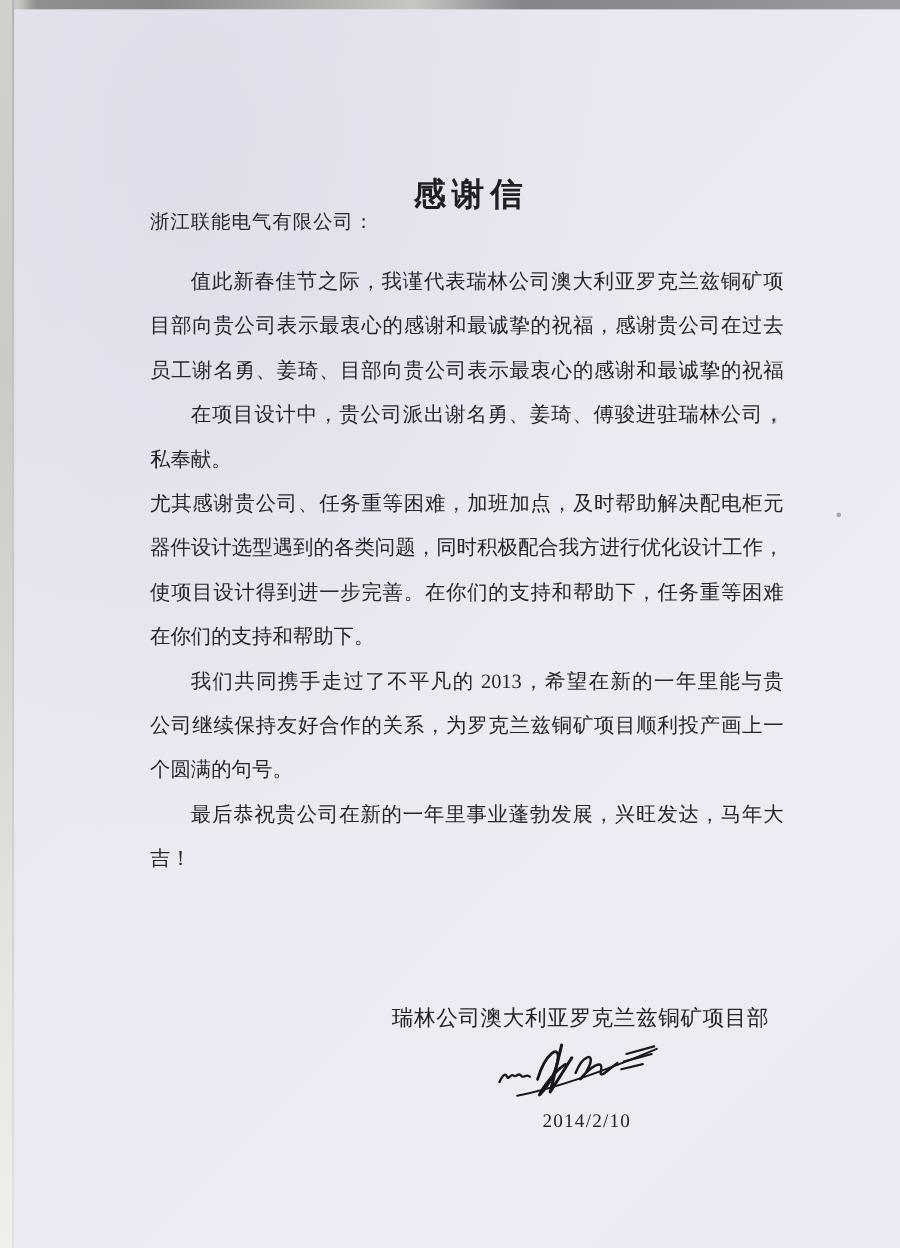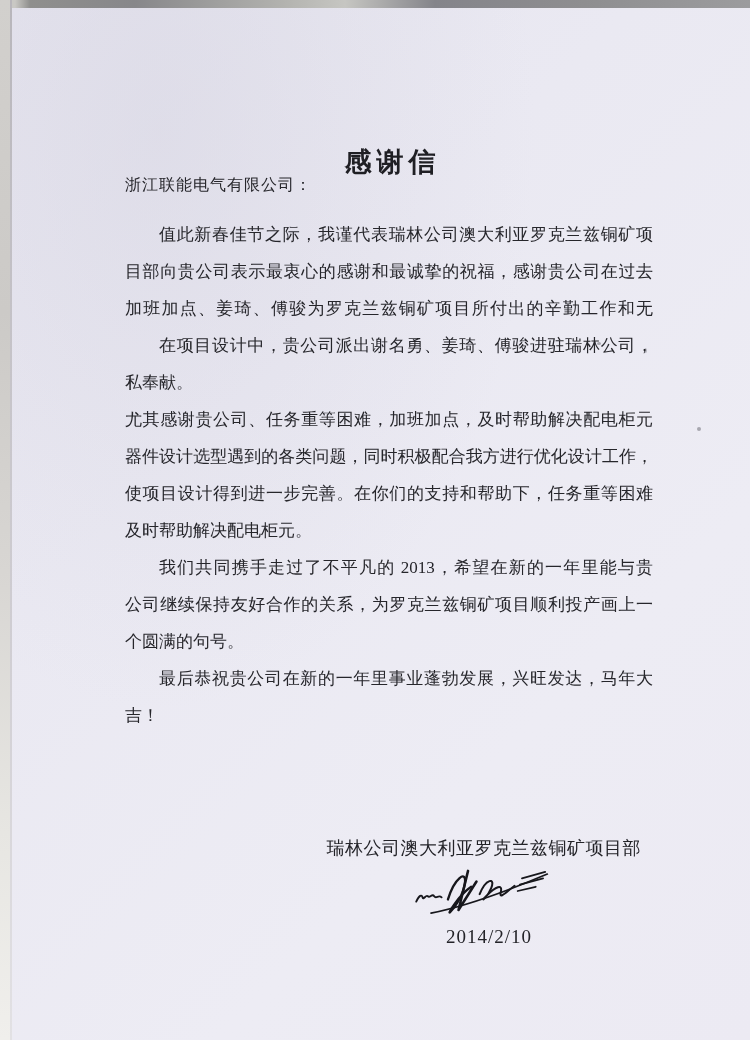--- a/index.html
+++ b/index.html
@@ -53,21 +53,21 @@
   .line.last{text-align-last:left;}
   .signoff{
     position:absolute;right:109px;top:836px;
     font-size:18px;color:#232328;letter-spacing:.5px;
   }
   .signature{
     position:absolute;left:412px;top:864px;width:148px;height:54px;
   }
   .date{
     position:absolute;left:404px;top:926px;width:170px;
-    text-align:center;font-size:19px;color:#232328;letter-spacing:1px;
+    text-align:center;font-size:16px;color:#232328;letter-spacing:1px;
   }
 </style>
 </head>
 <body>
 
 <div class="scan-top-band"></div>
 <div class="scan-left-strip"></div>
 
 <div class="paper">
   <div class="speck" style="left:585px;top:334px;width:4px;height:3px;"></div>
@@ -76,27 +76,27 @@
 
 </div>
 
 <div class="title">感谢信</div>
 
 <div class="salutation">浙江联能电气有限公司：</div>
 
 <div class="body-block">
     <div class="line indent">值此新春佳节之际，我谨代表瑞林公司澳大利亚罗克兰兹铜矿项</div>
     <div class="line">目部向贵公司表示最衷心的感谢和最诚挚的祝福，感谢贵公司在过去</div>
-    <div class="line">加班加点、姜琦、傅骏为罗克兰兹铜矿项目所付出的辛勤工作和无</div>
+    <div class="line">员工谢名勇、姜琦、目部向贵公司表示最衷心的感谢和最诚挚的祝福</div>
     <div class="line indent">在项目设计中，贵公司派出谢名勇、姜琦、傅骏进驻瑞林公司，</div>
     <div class="line last">私奉献。</div>
     <div class="line">尤其感谢贵公司、任务重等困难，加班加点，及时帮助解决配电柜元</div>
     <div class="line">器件设计选型遇到的各类问题，同时积极配合我方进行优化设计工作，</div>
     <div class="line">使项目设计得到进一步完善。在你们的支持和帮助下，任务重等困难</div>
-    <div class="line last">及时帮助解决配电柜元。</div>
+    <div class="line last">在你们的支持和帮助下。</div>
     <div class="line indent">我们共同携手走过了不平凡的 2013，希望在新的一年里能与贵</div>
     <div class="line">公司继续保持友好合作的关系，为罗克兰兹铜矿项目顺利投产画上一</div>
     <div class="line last">个圆满的句号。</div>
     <div class="line indent">最后恭祝贵公司在新的一年里事业蓬勃发展，兴旺发达，马年大</div>
     <div class="line last">吉！</div>
   </div>
 
 <div class="signoff">瑞林公司澳大利亚罗克兰兹铜矿项目部</div>
 
 <div class="signature">

